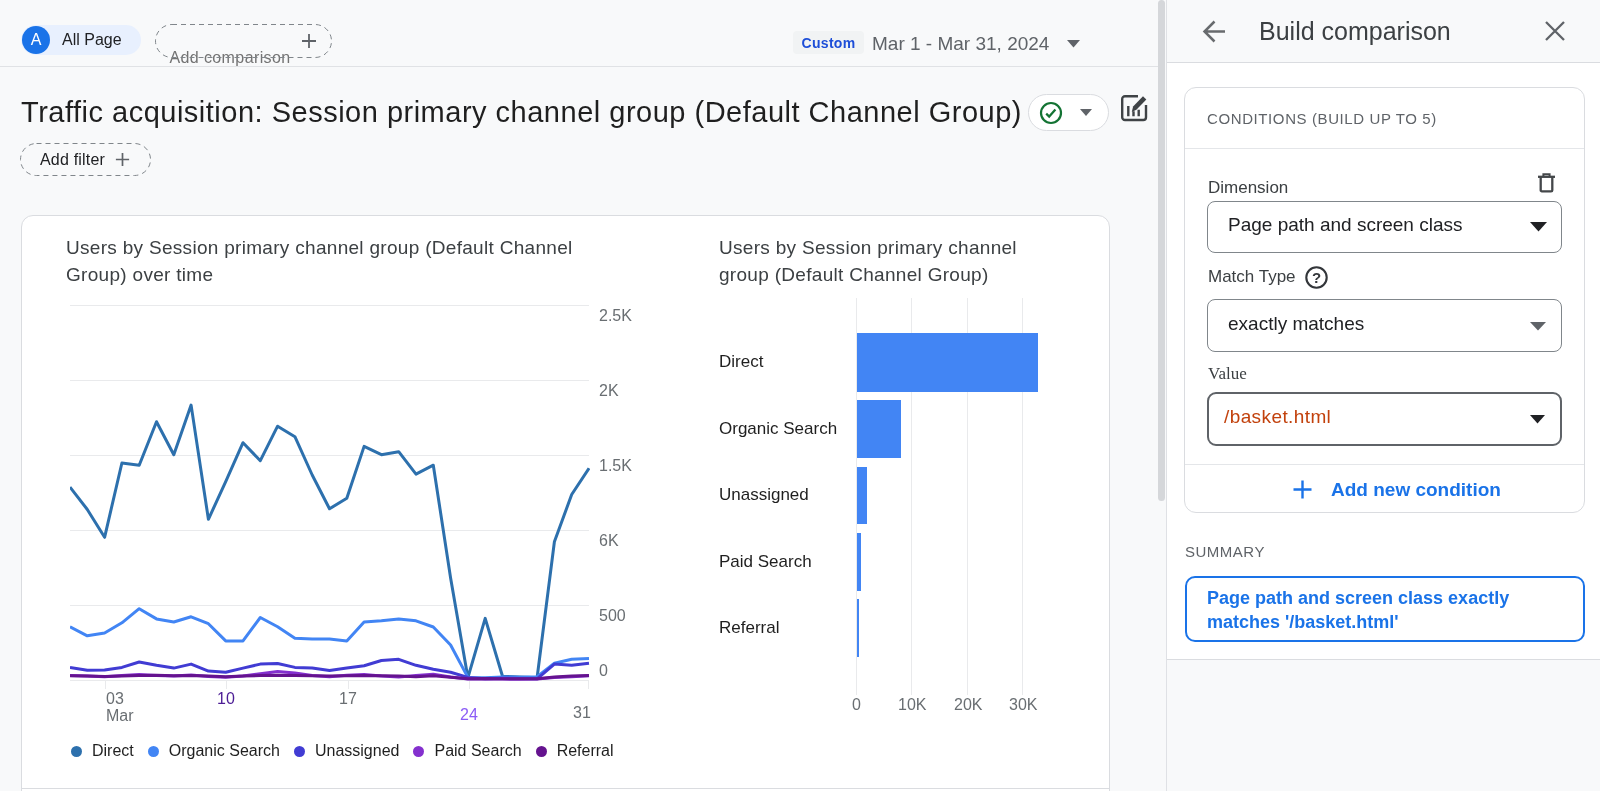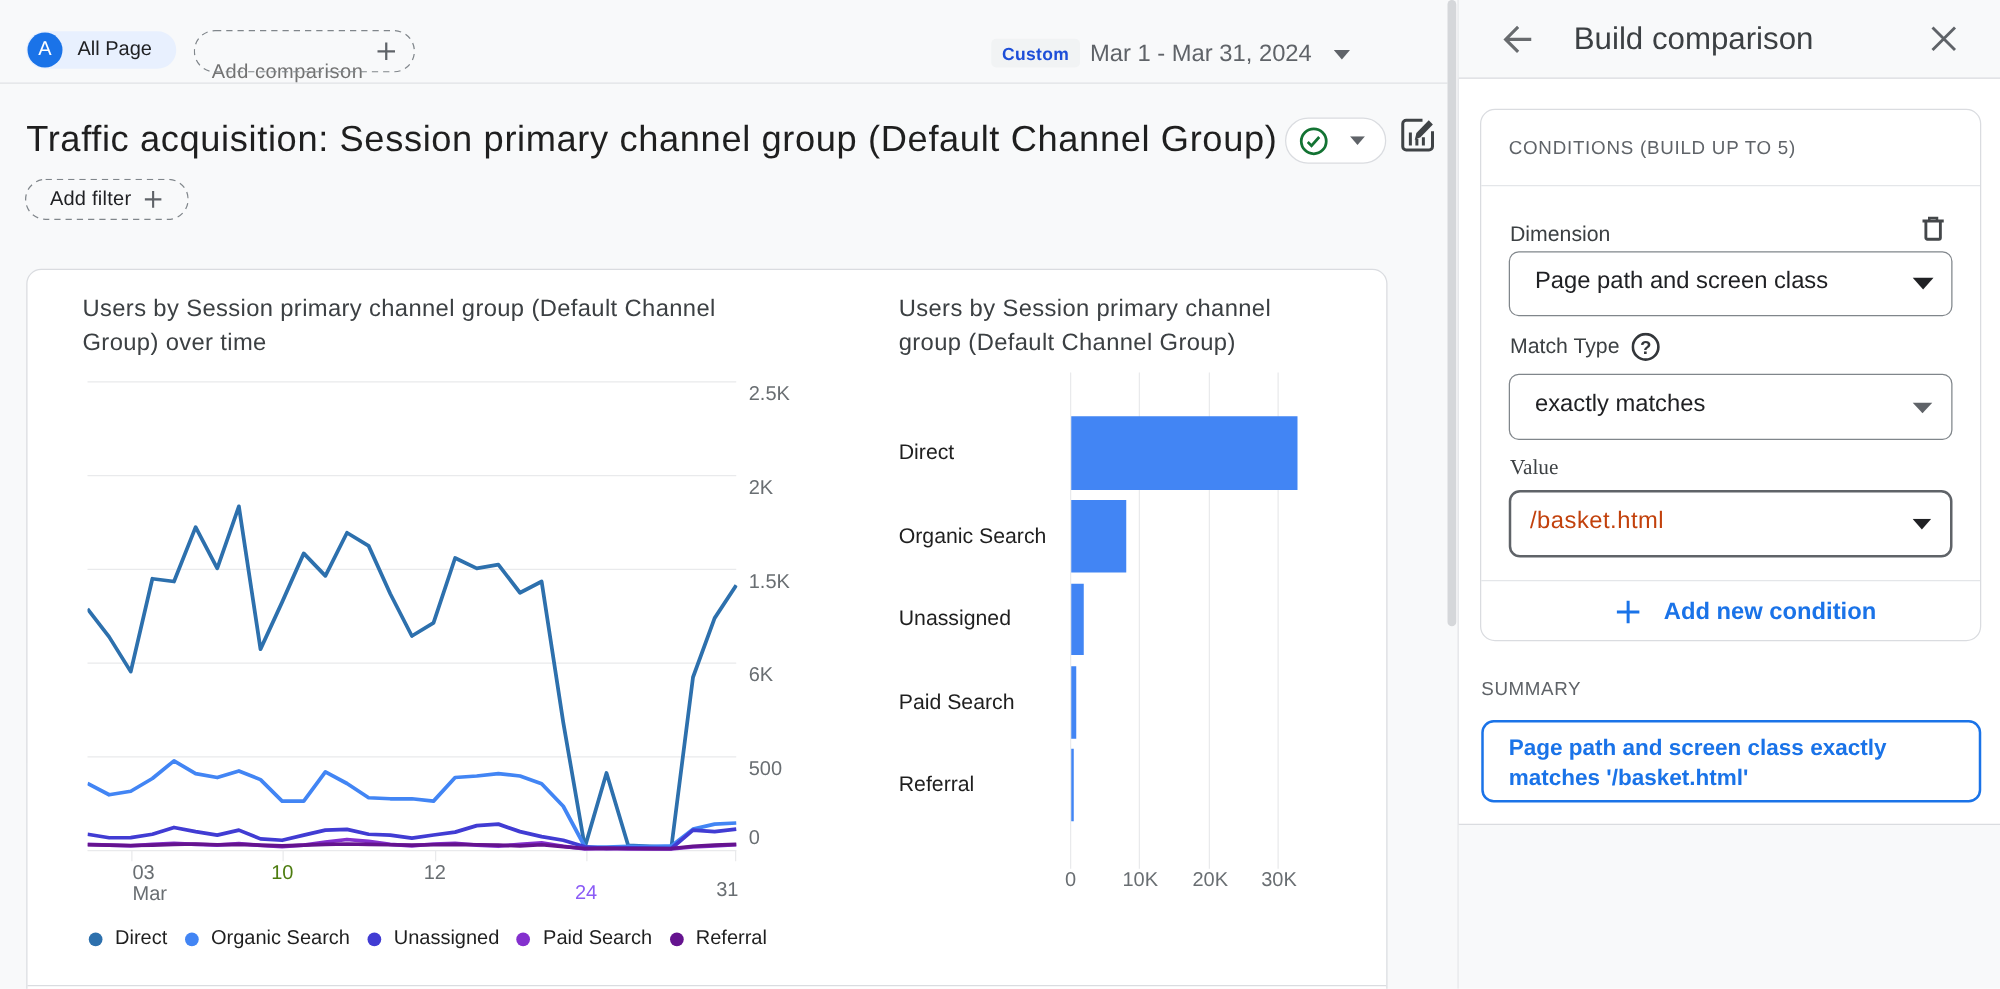--- a/index.html
+++ b/index.html
@@ -84,22 +84,22 @@
 
 <div class="abs" style="left:599px;top:306px;font-size:16px;line-height:19px;color:#696e72;">2.5K</div>
 <div class="abs" style="left:599px;top:381px;font-size:16px;line-height:19px;color:#696e72;">2K</div>
 <div class="abs" style="left:599px;top:456px;font-size:16px;line-height:19px;color:#696e72;">1.5K</div>
 <div class="abs" style="left:599px;top:531px;font-size:16px;line-height:19px;color:#696e72;">6K</div>
 <div class="abs" style="left:599px;top:606px;font-size:16px;line-height:19px;color:#696e72;">500</div>
 <div class="abs" style="left:599px;top:661px;font-size:16px;line-height:19px;color:#696e72;">0</div>
 
 <div class="abs" style="left:106px;top:690px;font-size:16px;color:#696e72;">03</div>
 <div class="abs" style="left:106px;top:707px;font-size:16px;color:#696e72;">Mar</div>
-<div class="abs" style="left:217px;top:690px;font-size:16px;color:#4d7c0f;">10</div>
-<div class="abs" style="left:339px;top:690px;font-size:16px;color:#696e72;">12</div>
+<div class="abs" style="left:217px;top:690px;font-size:16px;color:#4c1d95;">10</div>
+<div class="abs" style="left:339px;top:690px;font-size:16px;color:#696e72;">17</div>
 <div class="abs" style="left:460px;top:690px;font-size:16px;color:#8b5cf6;margin-top:16px;">24</div>
 <div class="abs" style="left:573px;top:704px;font-size:16px;color:#696e72;">31</div>
 
 <svg class="abs" style="left:70px;top:290px;" width="520" height="400" viewBox="0 0 520 400">
   <polyline fill="none" stroke="#2d70ad" stroke-width="3" stroke-linejoin="round" points="0.0,197.1 17.3,219.5 34.6,247.3 51.9,173.0 69.2,175.2 86.5,131.7 103.8,164.7 121.1,115.1 138.4,229.3 155.7,191.7 173.0,152.7 190.3,170.7 207.6,136.2 224.9,146.7 242.2,185.0 259.5,218.8 276.8,208.3 294.1,156.4 311.4,164.7 328.7,161.7 346.0,184.2 363.3,175.2 380.6,287.9 397.9,387.7 415.2,328.4 432.5,386.2 449.8,387.0 467.1,387.7 484.4,251.8 501.7,204.5 519.0,178.2"></polyline>
   <polyline fill="none" stroke="#4285f4" stroke-width="3" stroke-linejoin="round" points="0.0,336.8 17.3,345.8 34.6,343.0 51.9,332.8 69.2,318.7 86.5,328.9 103.8,332.0 121.1,326.8 138.4,333.7 155.7,350.9 173.0,350.9 190.3,327.5 207.6,336.8 224.9,348.2 242.2,349.0 259.5,349.0 276.8,350.9 294.1,332.0 311.4,330.8 328.7,328.9 346.0,330.8 363.3,337.0 380.6,355.0 397.9,387.4 415.2,387.7 432.5,387.0 449.8,387.3 467.1,386.7 484.4,373.3 501.7,369.3 519.0,368.4"></polyline>
   <polyline fill="none" stroke="#413cd3" stroke-width="3" stroke-linejoin="round" points="0.0,377.4 17.3,380.2 34.6,380.1 51.9,377.4 69.2,372.0 86.5,375.3 103.8,378.1 121.1,374.1 138.4,381.1 155.7,382.2 173.0,378.1 190.3,374.1 207.6,373.5 224.9,377.4 242.2,378.1 259.5,380.5 276.8,378.0 294.1,375.7 311.4,370.5 328.7,369.3 346.0,375.3 363.3,379.3 380.6,382.2 397.9,387.4 415.2,388.8 432.5,388.2 449.8,388.5 467.1,388.8 484.4,374.1 501.7,375.3 519.0,373.3"></polyline>
   <polyline fill="none" stroke="#8430ce" stroke-width="3" stroke-linejoin="round" points="0.0,385.5 17.3,386.1 34.6,386.7 51.9,385.5 69.2,384.6 86.5,385.5 103.8,386.1 121.1,384.9 138.4,386.4 155.7,387.3 173.0,386.1 190.3,383.7 207.6,381.6 224.9,383.1 242.2,385.5 259.5,386.7 276.8,385.2 294.1,384.6 311.4,386.1 328.7,387.0 346.0,385.5 363.3,384.3 380.6,387.0 397.9,389.1 415.2,388.8 432.5,389.1 449.8,389.2 467.1,389.1 484.4,387.6 501.7,386.7 519.0,385.8"></polyline>
   <polyline fill="none" stroke="#65138f" stroke-width="3" stroke-linejoin="round" points="0.0,385.8 17.3,386.1 34.6,386.4 51.9,386.1 69.2,385.5 86.5,385.2 103.8,385.8 121.1,385.5 138.4,386.1 155.7,386.7 173.0,386.1 190.3,385.5 207.6,385.2 224.9,385.5 242.2,385.8 259.5,386.1 276.8,385.8 294.1,385.5 311.4,385.8 328.7,386.1 346.0,386.7 363.3,385.8 380.6,387.3 397.9,388.8 415.2,388.5 432.5,388.8 449.8,388.8 467.1,388.8 484.4,387.0 501.7,386.1 519.0,385.5"></polyline>
 </svg>

